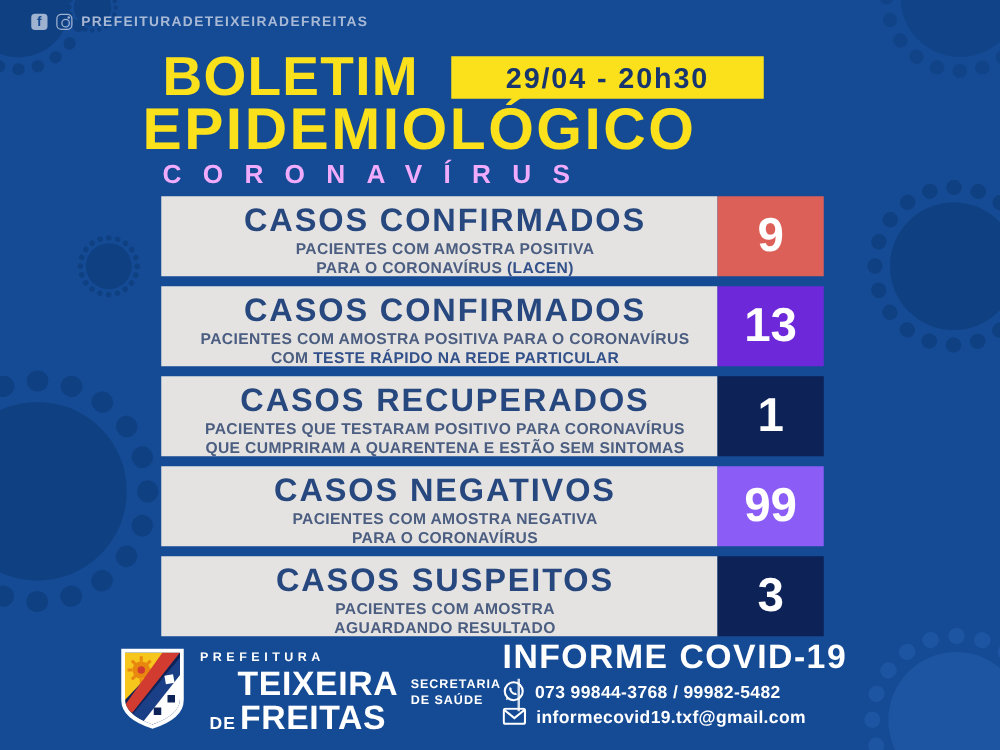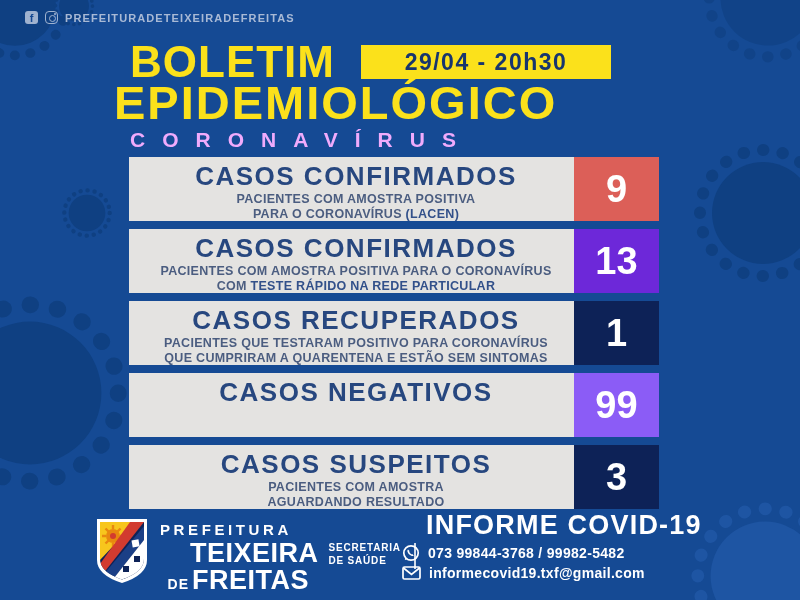--- a/index.html
+++ b/index.html
@@ -48,29 +48,29 @@
   .case-card{width:445px;box-sizing:border-box;background:var(--card);padding:6px 8px 0 17px;overflow:hidden;}
   .case-card h2{margin:0;font-size:26px;line-height:1.05;font-weight:800;color:var(--head-navy);letter-spacing:1.5px;white-space:nowrap;}
   .case-card p{margin:2px 0 0;font-size:12.5px;line-height:1.18;font-weight:700;color:var(--sub-navy);
     letter-spacing:.3px;white-space:pre-line;}
   .case-card p strong{font-weight:800;color:#32508a;}
   .case-value{flex:1;display:flex;align-items:center;justify-content:center;color:#fff;font-size:38px;font-weight:800;}
 
   
   .footer-left{position:absolute;left:96px;top:518px;display:flex;align-items:flex-start;z-index:2;}
   .name-block{margin-left:10px;margin-top:3px;color:#fff;}
-  .pref{font-size:15px;font-weight:700;letter-spacing:3.6px;margin-left:2px;}
+  .pref{font-size:10px;font-weight:700;letter-spacing:3.6px;margin-left:2px;}
   .teixeira{font-size:27px;font-weight:700;line-height:1.02;letter-spacing:.5px;margin-top:2px;margin-left:32px;}
   .defreitas{font-size:27px;font-weight:800;line-height:.95;letter-spacing:.5px;text-align:center;}
   .defreitas .de{font-size:14px;letter-spacing:1px;margin-right:3px;}
   .secretaria{margin-left:10px;margin-top:23px;color:#fff;font-size:10px;font-weight:800;letter-spacing:.8px;line-height:1.3;}
   .foot-divider{width:2px;height:26px;background:rgba(255,255,255,.8);margin-left:13px;margin-top:25px;}
 
   .footer-right{position:absolute;left:402px;top:511px;color:#fff;z-index:2;}
-  .informe{font-size:27px;font-weight:800;letter-spacing:1.2px;line-height:1.1;margin-left:24px;}
+  .informe{font-size:27px;font-weight:800;letter-spacing:1.2px;line-height:1.1;}
   .contact-line{display:flex;align-items:center;gap:8px;margin-top:3px;font-size:14px;font-weight:700;letter-spacing:.3px;}
   .contact-line svg{flex:0 0 auto;}
 </style>
 </head>
 <body>
 
 <div class="stage">
 
   <svg width="0" height="0" style="position:absolute">
     <defs>
@@ -147,20 +147,22 @@
 QUE CUMPRIRAM A QUARENTENA E ESTÃO SEM SINTOMAS</span><strong></strong></p>
       </div>
       <div class="case-value" style="background-color: rgb(13, 34, 87);">
           <span>1</span>
         </div>
     </section>
 
     <section class="case-row">
       <div class="case-card">
         <h2>CASOS NEGATIVOS</h2>
+        <p><span>PACIENTES COM AMOSTRA NEGATIVA
+PARA O CORONAVÍRUS</span><strong></strong></p>
       </div>
       <div class="case-value" style="background-color: #8b5cf6;">
           <span>99</span>
         </div>
     </section>
 
     <section class="case-row">
       <div class="case-card">
         <h2>CASOS SUSPEITOS</h2>
         <p><span>PACIENTES COM AMOSTRA

